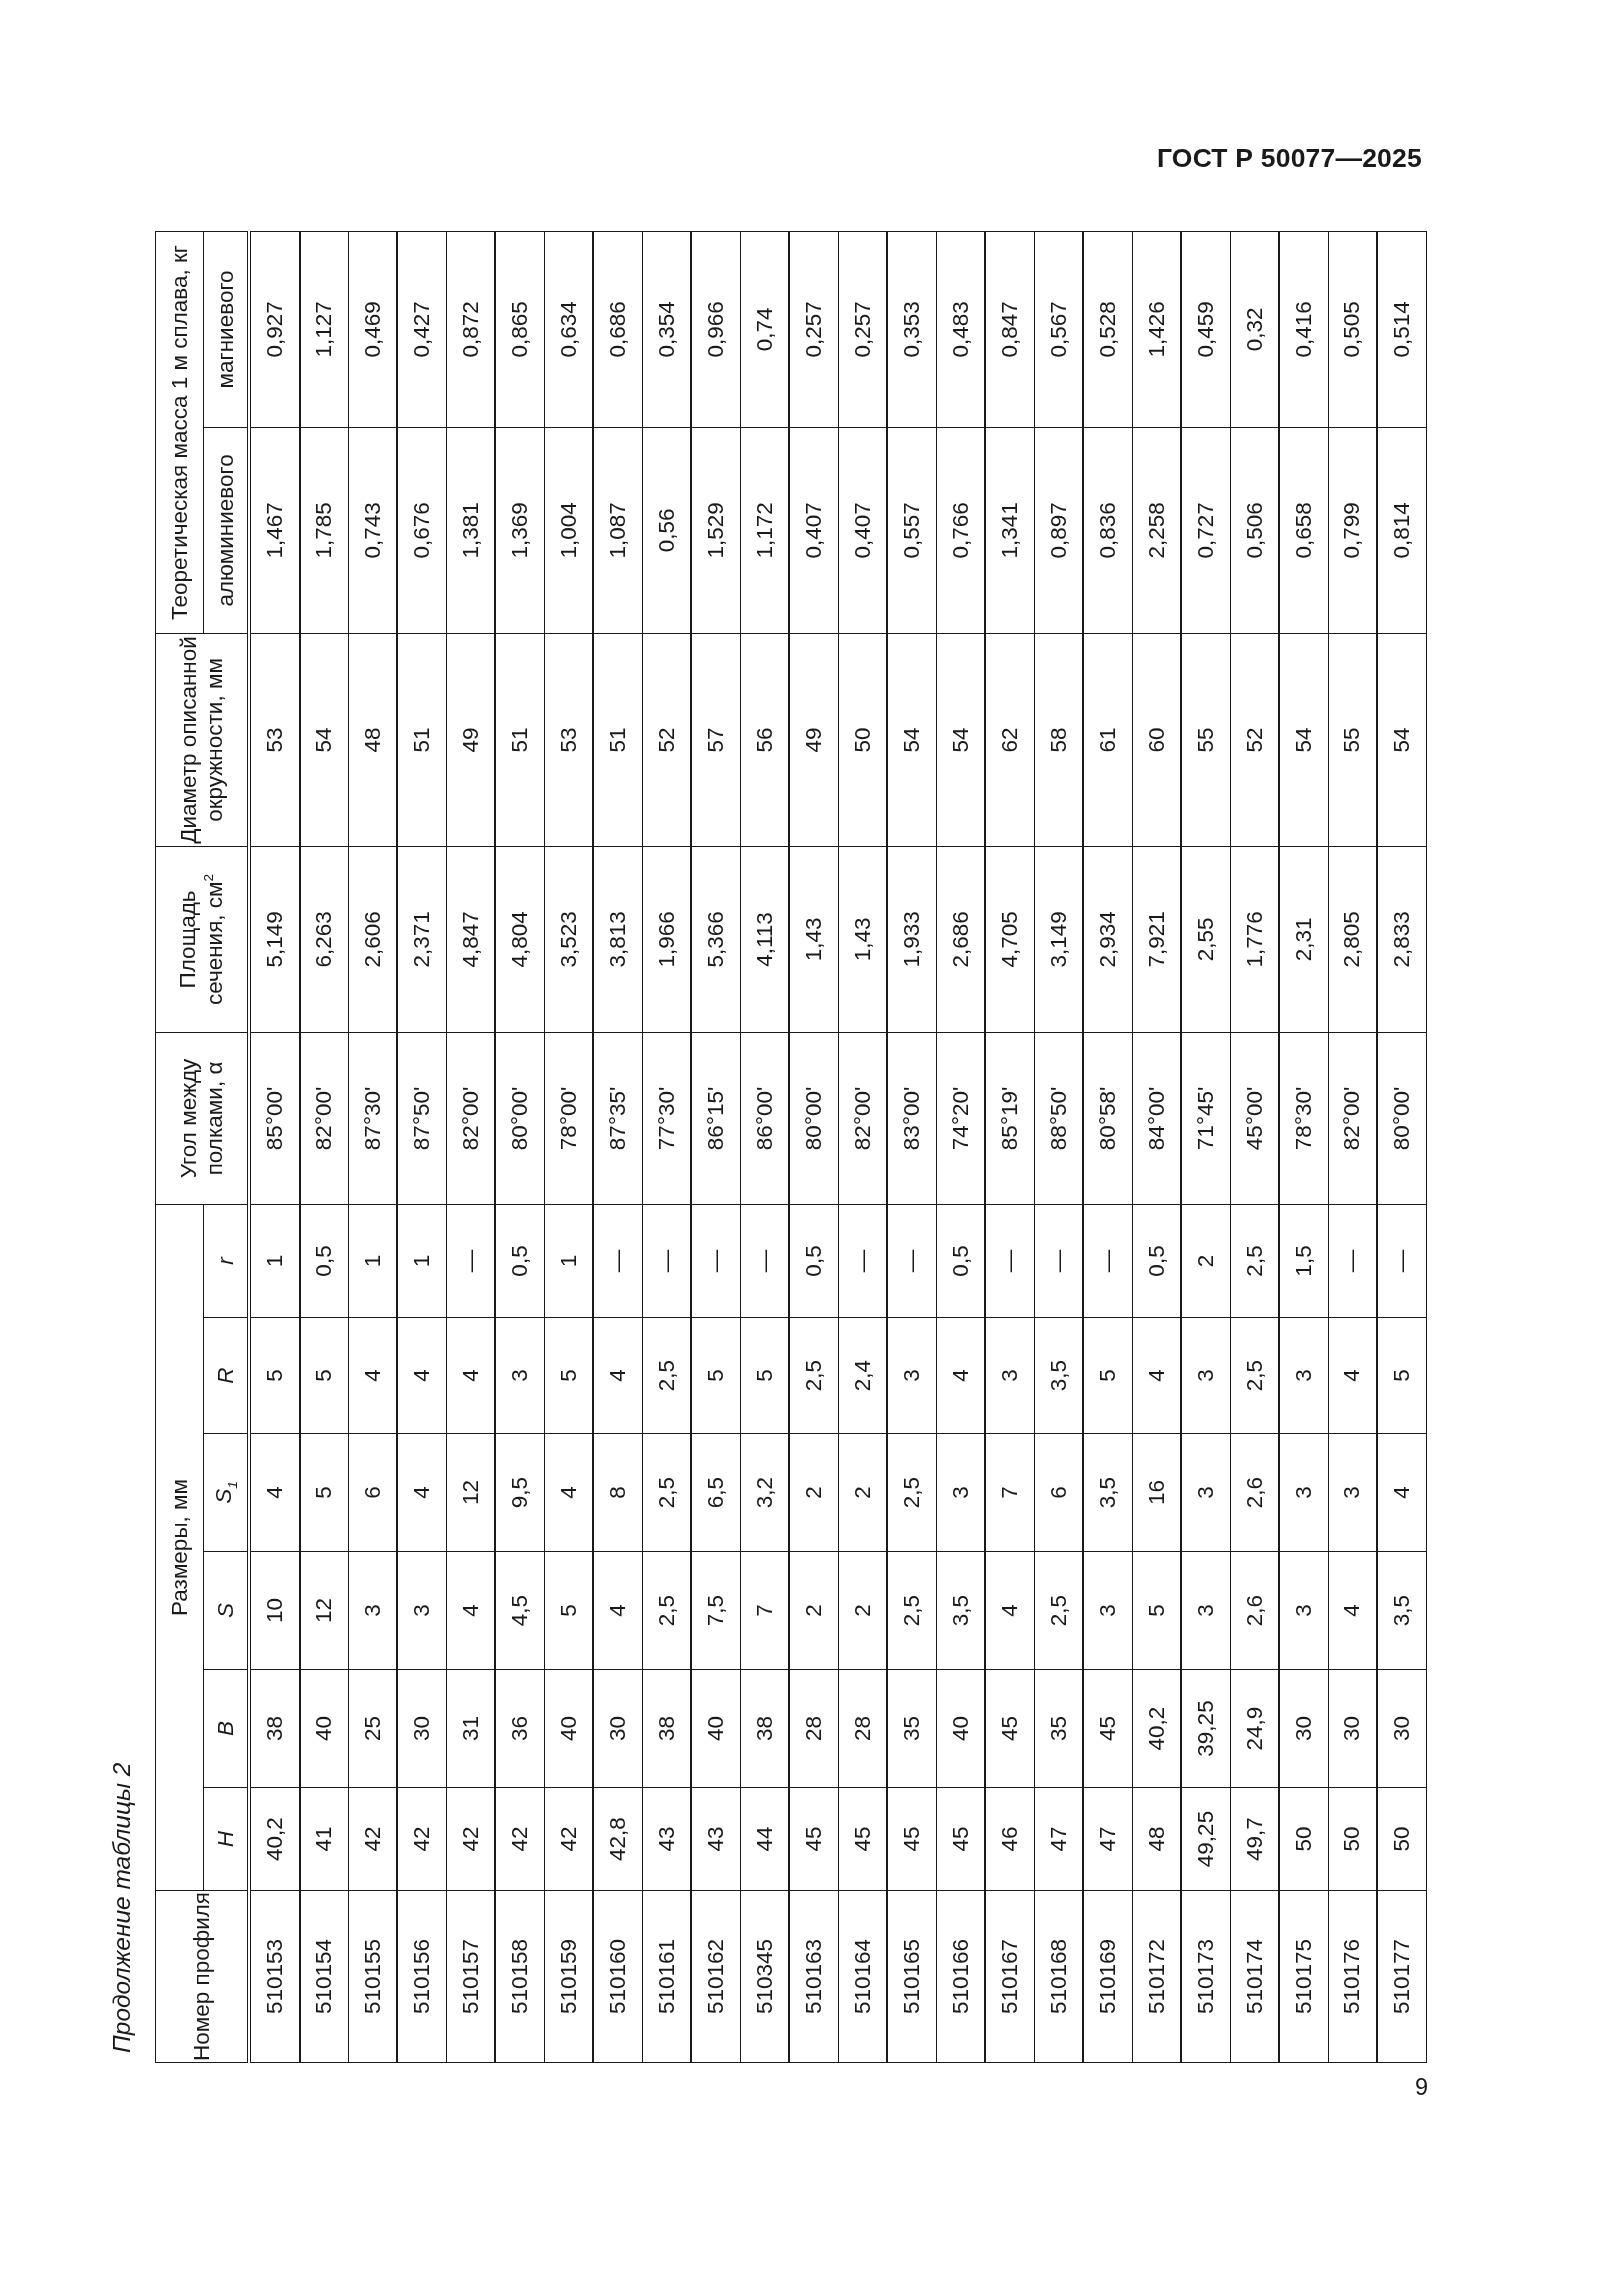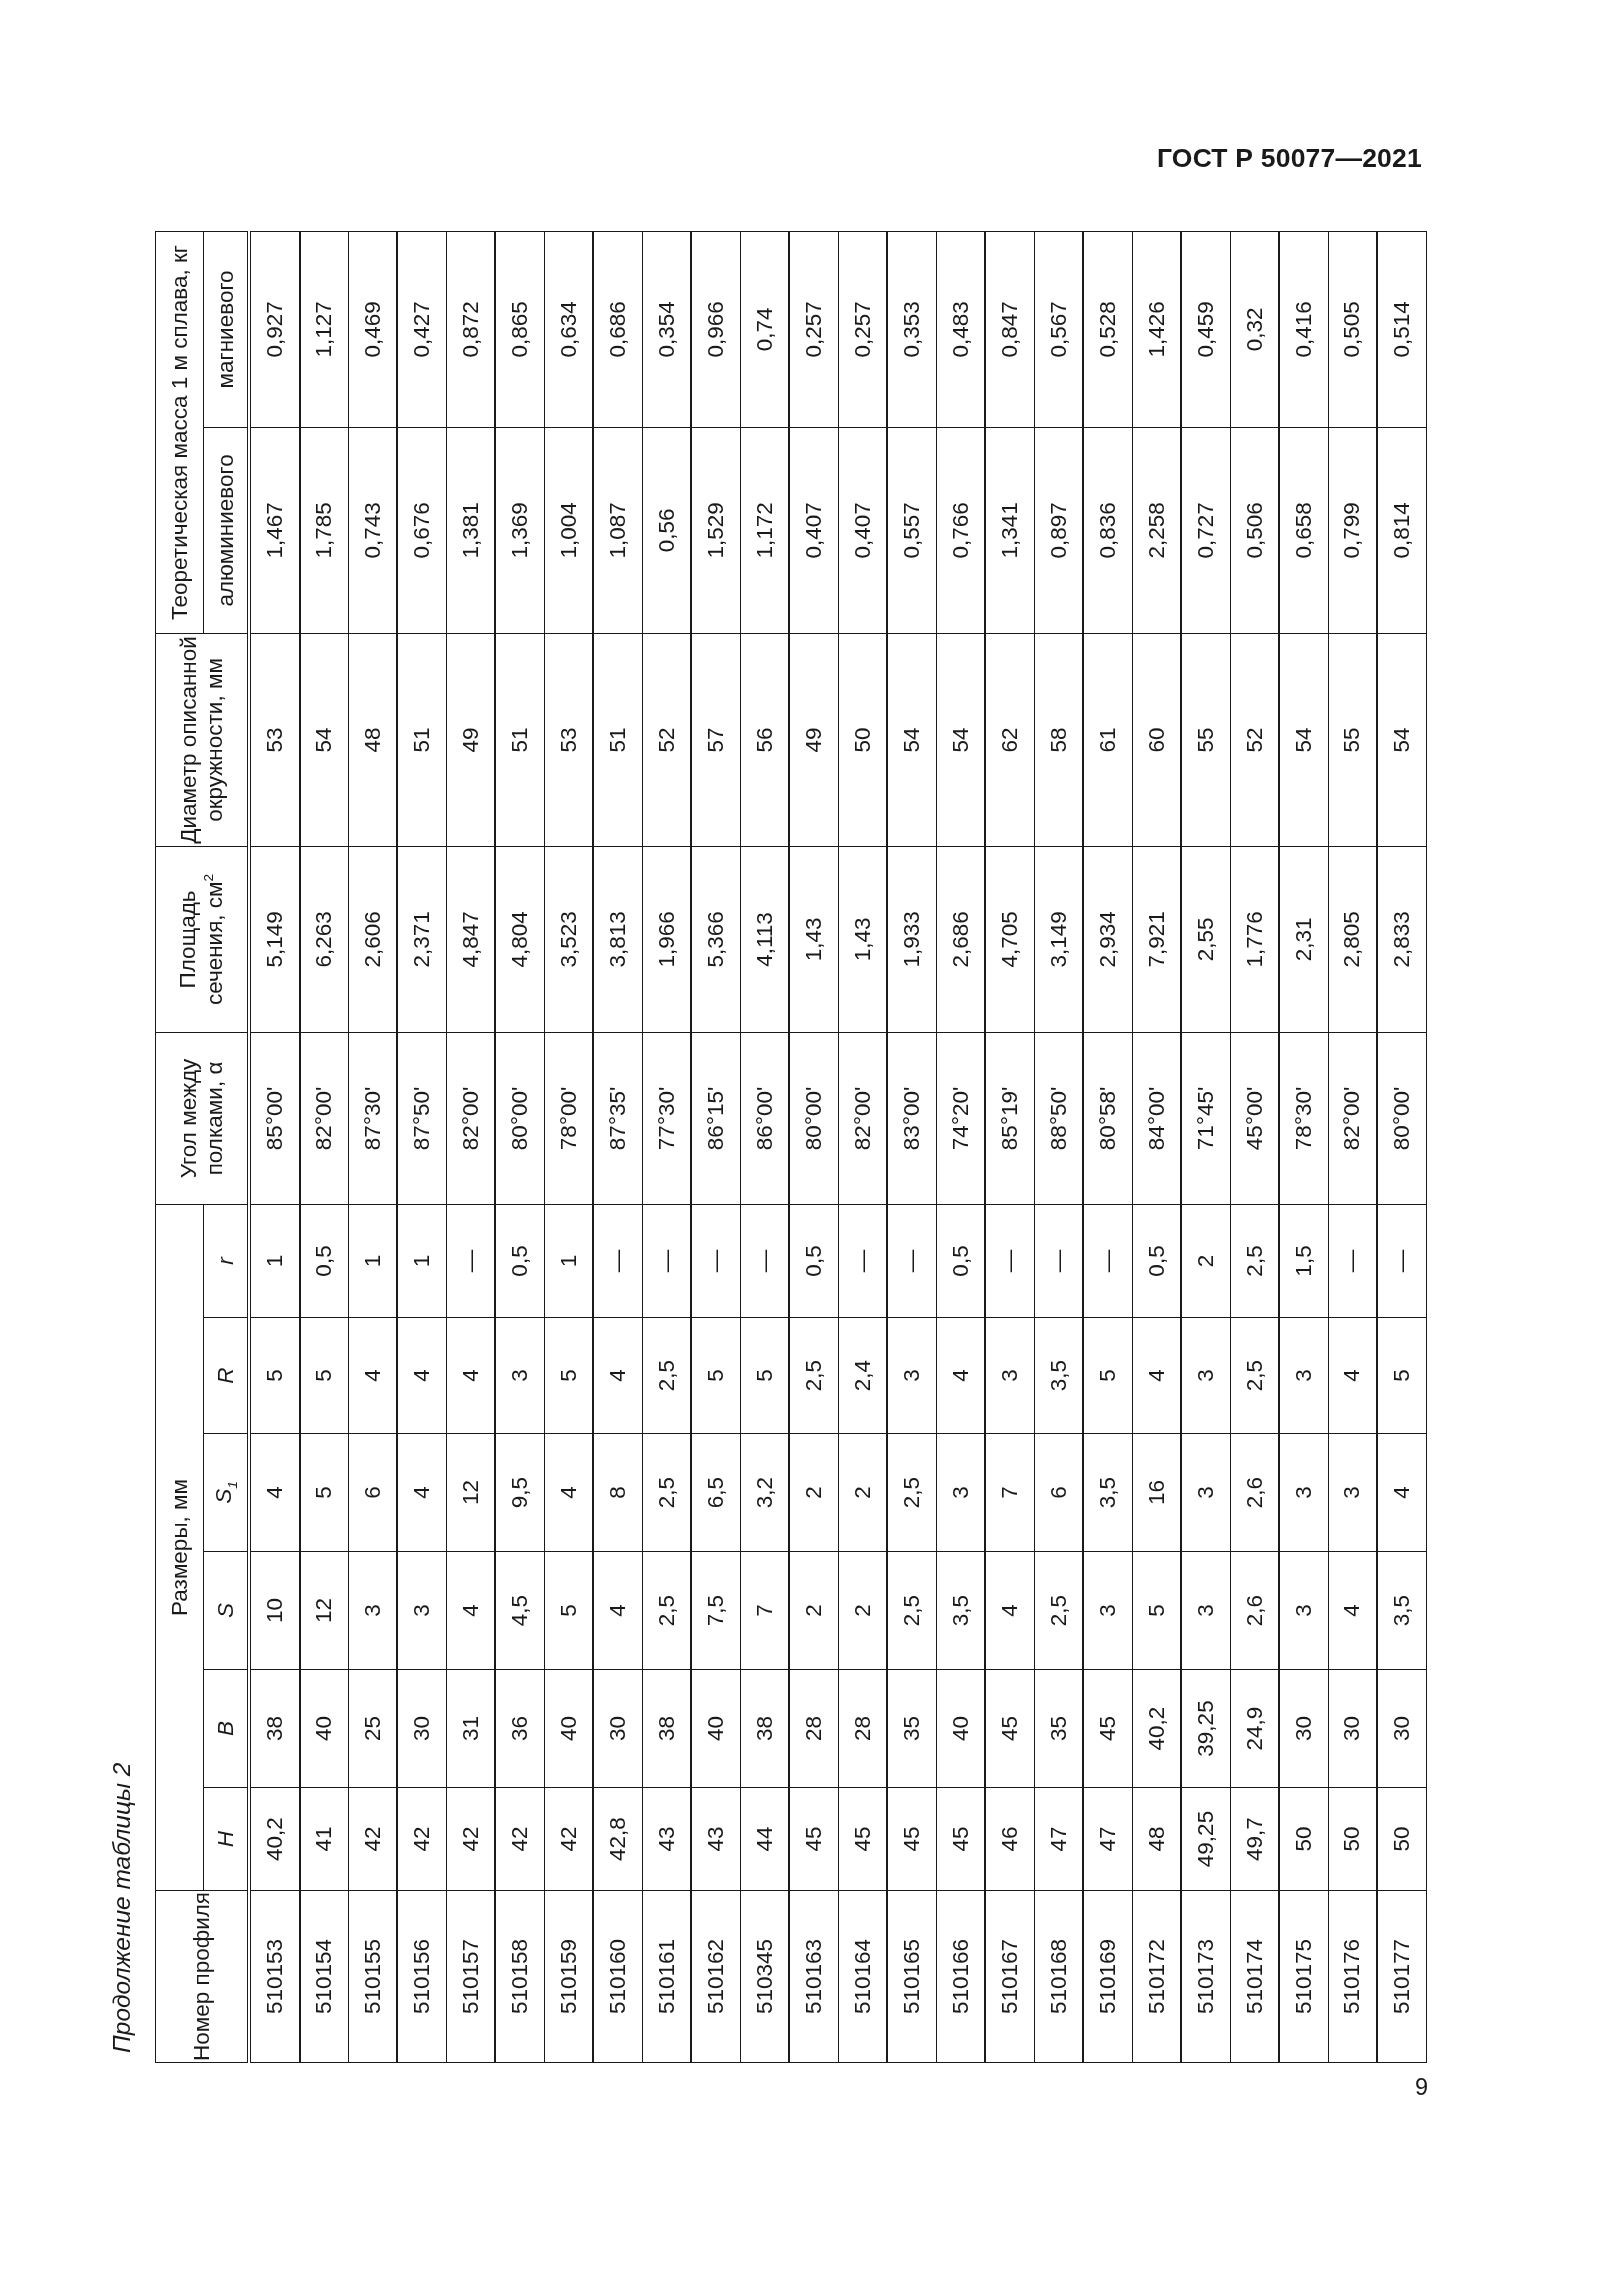--- a/index.html
+++ b/index.html
@@ -20,21 +20,21 @@
   th.rowspan2 { border-bottom:4.9px double #1a1a1a; }
   tbody td { height:47px; }
   tbody tr.thick td { border-top-width:2.9px; }
   .it { font-style:italic; }
   sub { font-size:13.7px; }
   sup { font-size:13.7px; }
 </style>
 </head>
 <body>
 
-<div class="doc-code">ГОСТ Р 50077—2021</div>
+<div class="doc-code">ГОСТ Р 50077—2025</div>
 <div class="caption">Продолжение таблицы 2</div>
 <div class="page-num">9</div>
 
 <div class="table-wrap">
   <table>
     <colgroup>
       <col style="width:172px">
         <col style="width:103px">
         <col style="width:118px">
         <col style="width:118px">

